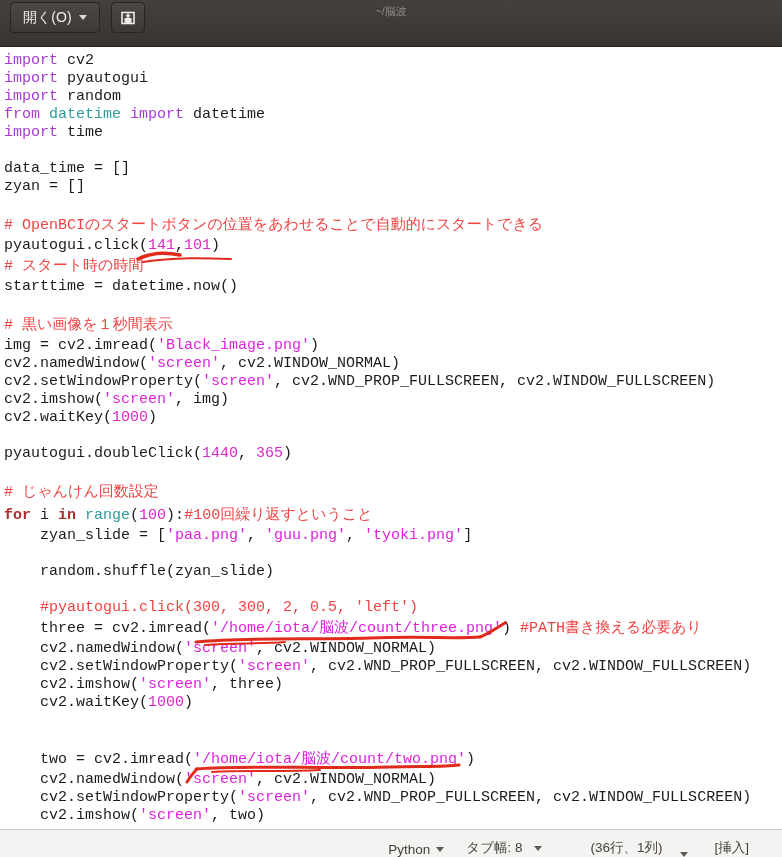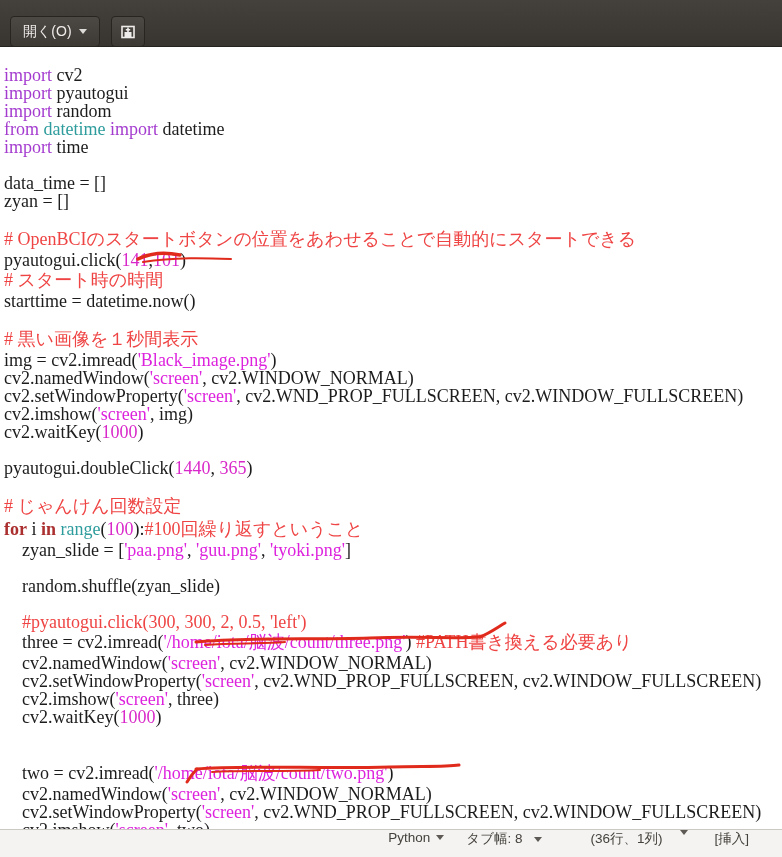--- a/index.html
+++ b/index.html
@@ -2,21 +2,21 @@
 <html><head>
 <meta charset="utf-8">
 <style>
   html,body{margin:0;padding:0;background:#222;}
   .window{position:relative;width:782px;height:857px;overflow:hidden;
           font-family:"Liberation Sans",sans-serif;background:#ffffff;}
 
   
   .headerbar{position:relative;height:47px;background:linear-gradient(#44413c,#383530);
              border-bottom:1px solid #25231f;box-sizing:border-box;}
-  .hb-left{position:absolute;left:10px;top:16px;display:flex;gap:11px;align-items:center;}
+  .hb-left{position:absolute;left:10px;top:2px;display:flex;gap:11px;align-items:center;}
   .hb-right{position:absolute;right:8px;top:8px;display:flex;gap:10px;align-items:center;height:31px;}
   .hb-btn{height:31px;box-sizing:border-box;display:flex;align-items:center;gap:7px;
           padding:0 12px;background:linear-gradient(#4c4843,#3d3a35);
           border:1px solid #282521;border-radius:4px;color:#efedeb;font-size:14px;
           font-family:"Liberation Sans",sans-serif;cursor:default;}
   .hb-title{position:absolute;left:50%;top:5px;transform:translateX(-50%);text-align:center;width:300px;}
   .hb-title .t{color:#ffffff;font-weight:bold;font-size:14px;line-height:18px;}
   .hb-title .st{color:#8f8b85;font-size:11px;line-height:13px;}
   .caret-light{width:0;height:0;border-left:4px solid transparent;border-right:4px solid transparent;
                border-top:5px solid #dddbd8;display:inline-block;}
@@ -29,37 +29,37 @@
         align-items:center;justify-content:center;padding:0;cursor:default;}
   .wbtn.minmax{background:#534f49;border:1px solid #6c6861;}
   .wbtn.close{background:radial-gradient(circle at 50% 35%,#f47a40,#e75420);border:1px solid #d24a1c;}
   .glyph-min{width:9px;height:2px;background:#dedcd8;}
   .glyph-max{width:8px;height:8px;border:1.5px solid #dedcd8;box-sizing:border-box;}
   .glyph-close{color:#ffffff;font-size:13px;font-weight:bold;line-height:1;
                font-family:"DejaVu Sans",sans-serif;margin-top:-1px;}
 
   
   .editor{position:relative;height:782px;background:#ffffff;overflow:hidden;}
-  #code{position:absolute;top:19px;left:0;right:0;
-        font-family:Liberation Serif, serif;font-size:18px;
+  #code{position:absolute;top:5px;left:0;right:0;
+        font-family:Liberation Mono, monospace;font-size:15px;
         white-space:pre;color:#1c1c1c;}
   .line{height:18px;line-height:18px;padding-left:4px;}
   .line.cjk{height:23px;line-height:23px;}
   .tok-pl{color:#1c1c1c;}
   .tok-kw{color:#a43bcf;}
   .tok-kw2{color:#ab2f2f;font-weight:bold;}
   .tok-bi{color:#2e9c9c;}
   .tok-st{color:#dd22dd;}
   .tok-nu{color:#d928c9;}
   .tok-co{color:#ef4444;}
   #annotations{position:absolute;left:0;top:0;width:782px;height:782px;pointer-events:none;}
 
   
   .statusbar{position:absolute;left:0;right:0;bottom:0;height:28px;background:#f4f3f1;
-             border-top:1px solid #ccc9c4;box-sizing:border-box;display:flex;align-items:flex-start;
+             border-top:1px solid #ccc9c4;box-sizing:border-box;display:flex;align-items:flex-end;
              justify-content:flex-end;font-size:13.5px;color:#45423d;}
   .sb-item{display:flex;align-items:center;gap:6px;cursor:default;}
   .caret-dark{width:0;height:0;border-left:4px solid transparent;border-right:4px solid transparent;
               border-top:5px solid #5d5a55;display:inline-block;}
   .sb-lang{margin-right:22px;}
   .sb-tab{margin-right:48px;gap:12px;}
   .sb-pos{margin-right:18px;}
   .sb-caret-only{margin-right:26px;}
   .sb-ins{margin-right:33px;}
 </style>
@@ -77,20 +77,21 @@
       <button class="hb-btn icon-btn">
         <svg width="18" height="18" viewBox="0 0 18 18">
           <rect x="3" y="3.5" width="12" height="11" fill="none" stroke="#efedeb" stroke-width="1.6"></rect>
           <rect x="5.5" y="9" width="7" height="5.5" fill="#efedeb"></rect>
           <path d="M9 4.5 V 9 M6.8 6.8 H 11.2" stroke="#efedeb" stroke-width="1.6" fill="none"></path>
         </svg>
       </button>
     </div>
 
     <div class="hb-title">
+      <div class="st">~/脳波</div>
     </div>
 
   </div>
 
   <div class="editor">
     <div id="code"><div class="line"><span class="tok-kw">import</span><span class="tok-pl"> cv2</span></div><div class="line"><span class="tok-kw">import</span><span class="tok-pl"> pyautogui</span></div><div class="line"><span class="tok-kw">import</span><span class="tok-pl"> random</span></div><div class="line"><span class="tok-kw">from</span><span class="tok-pl"> </span><span class="tok-bi">datetime</span><span class="tok-pl"> </span><span class="tok-kw">import</span><span class="tok-pl"> datetime</span></div><div class="line"><span class="tok-kw">import</span><span class="tok-pl"> time</span></div><div class="line">&nbsp;</div><div class="line"><span class="tok-pl">data_time = []</span></div><div class="line"><span class="tok-pl">zyan = []</span></div><div class="line">&nbsp;</div><div class="line cjk"><span class="tok-co"># OpenBCIのスタートボタンの位置をあわせることで自動的にスタートできる</span></div><div class="line"><span class="tok-pl">pyautogui.click(</span><span class="tok-nu">141</span><span class="tok-pl">,</span><span class="tok-nu">101</span><span class="tok-pl">)</span></div><div class="line cjk"><span class="tok-co"># スタート時の時間</span></div><div class="line"><span class="tok-pl">starttime = datetime.now()</span></div><div class="line">&nbsp;</div><div class="line cjk"><span class="tok-co"># 黒い画像を１秒間表示</span></div><div class="line"><span class="tok-pl">img = cv2.imread(</span><span class="tok-st">'Black_image.png'</span><span class="tok-pl">)</span></div><div class="line"><span class="tok-pl">cv2.namedWindow(</span><span class="tok-st">'screen'</span><span class="tok-pl">, cv2.WINDOW_NORMAL)</span></div><div class="line"><span class="tok-pl">cv2.setWindowProperty(</span><span class="tok-st">'screen'</span><span class="tok-pl">, cv2.WND_PROP_FULLSCREEN, cv2.WINDOW_FULLSCREEN)</span></div><div class="line"><span class="tok-pl">cv2.imshow(</span><span class="tok-st">'screen'</span><span class="tok-pl">, img)</span></div><div class="line"><span class="tok-pl">cv2.waitKey(</span><span class="tok-nu">1000</span><span class="tok-pl">)</span></div><div class="line">&nbsp;</div><div class="line"><span class="tok-pl">pyautogui.doubleClick(</span><span class="tok-nu">1440</span><span class="tok-pl">, </span><span class="tok-nu">365</span><span class="tok-pl">)</span></div><div class="line">&nbsp;</div><div class="line cjk"><span class="tok-co"># じゃんけん回数設定</span></div><div class="line cjk"><span class="tok-kw2">for</span><span class="tok-pl"> i </span><span class="tok-kw2">in</span><span class="tok-pl"> </span><span class="tok-bi">range</span><span class="tok-pl">(</span><span class="tok-nu">100</span><span class="tok-pl">):</span><span class="tok-co">#100回繰り返すということ</span></div><div class="line"><span class="tok-pl">    zyan_slide = [</span><span class="tok-st">'paa.png'</span><span class="tok-pl">, </span><span class="tok-st">'guu.png'</span><span class="tok-pl">, </span><span class="tok-st">'tyoki.png'</span><span class="tok-pl">]</span></div><div class="line">&nbsp;</div><div class="line"><span class="tok-pl">    random.shuffle(zyan_slide)</span></div><div class="line">&nbsp;</div><div class="line"><span class="tok-pl">    </span><span class="tok-co">#pyautogui.click(300, 300, 2, 0.5, 'left')</span></div><div class="line cjk"><span class="tok-pl">    three = cv2.imread(</span><span class="tok-st">'/home/iota/脳波/count/three.png'</span><span class="tok-pl">) </span><span class="tok-co">#PATH書き換える必要あり</span></div><div class="line"><span class="tok-pl">    cv2.namedWindow(</span><span class="tok-st">'screen'</span><span class="tok-pl">, cv2.WINDOW_NORMAL)</span></div><div class="line"><span class="tok-pl">    cv2.setWindowProperty(</span><span class="tok-st">'screen'</span><span class="tok-pl">, cv2.WND_PROP_FULLSCREEN, cv2.WINDOW_FULLSCREEN)</span></div><div class="line"><span class="tok-pl">    cv2.imshow(</span><span class="tok-st">'screen'</span><span class="tok-pl">, three)</span></div><div class="line"><span class="tok-pl">    cv2.waitKey(</span><span class="tok-nu">1000</span><span class="tok-pl">)</span></div><div class="line">&nbsp;</div><div class="line">&nbsp;</div><div class="line cjk"><span class="tok-pl">    two = cv2.imread(</span><span class="tok-st">'/home/iota/脳波/count/two.png'</span><span class="tok-pl">)</span></div><div class="line"><span class="tok-pl">    cv2.namedWindow(</span><span class="tok-st">'screen'</span><span class="tok-pl">, cv2.WINDOW_NORMAL)</span></div><div class="line"><span class="tok-pl">    cv2.setWindowProperty(</span><span class="tok-st">'screen'</span><span class="tok-pl">, cv2.WND_PROP_FULLSCREEN, cv2.WINDOW_FULLSCREEN)</span></div><div class="line"><span class="tok-pl">    cv2.imshow(</span><span class="tok-st">'screen'</span><span class="tok-pl">, two)</span></div></div>
     <svg id="annotations" viewBox="0 0 782 782" xmlns="http://www.w3.org/2000/svg">
         <path d="M138,212 C150,206 166,205 180,208" stroke="#e02b1c" stroke-width="3.5" fill="none" stroke-linecap="round"></path>
         <path d="M143,215 C175,210 205,211 231,212" stroke="#e02b1c" stroke-width="2" fill="none" stroke-linecap="round"></path>
         <path d="M196,595 C250,590 310,593 370,591 C420,589 455,592 480,590" stroke="#e02b1c" stroke-width="3" fill="none" stroke-linecap="round"></path>

